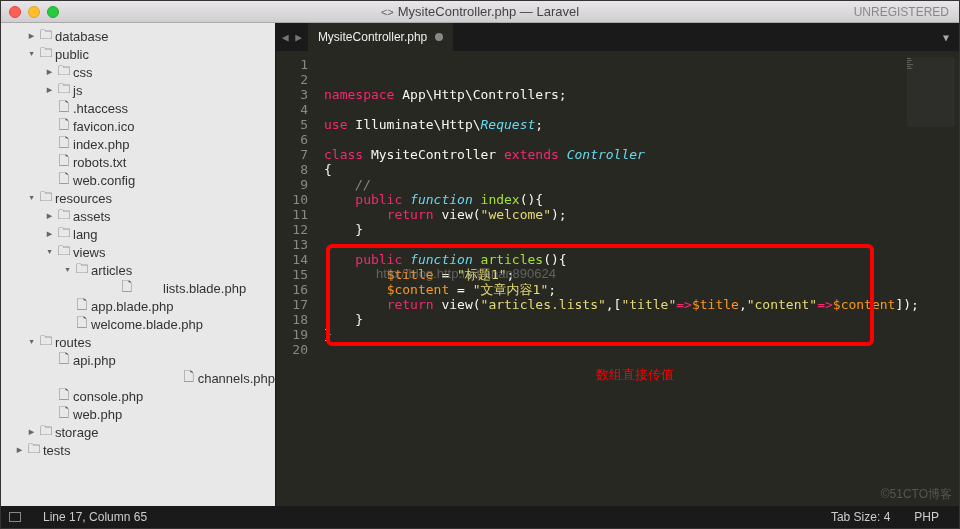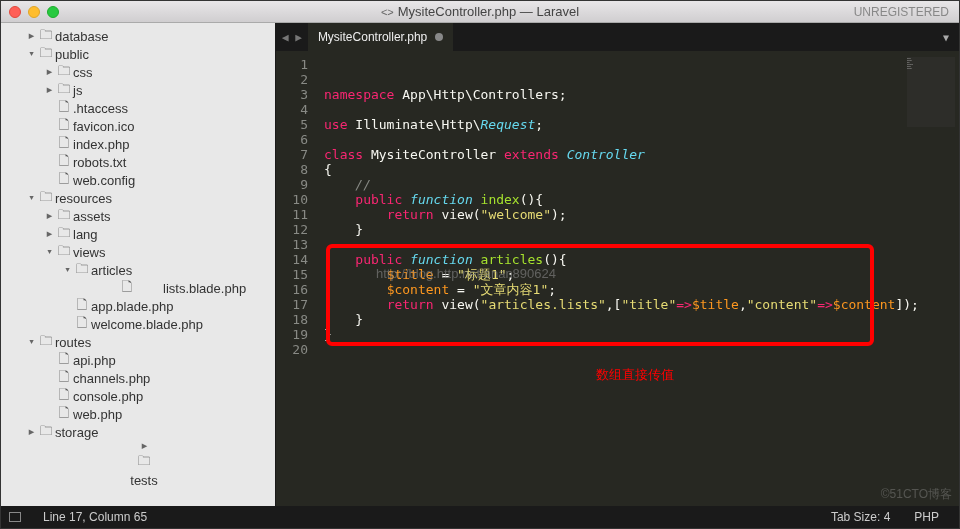--- a/index.html
+++ b/index.html
@@ -146,41 +146,41 @@
         <div class="tree-row exp folder" style="padding-left: 24px;">
           <span class="arrow"></span>
           <span class="ficon"></span>
           <span class="label">routes</span>
         </div>
         <div class="tree-row  file" style="padding-left: 42px;">
           <span class="arrow"></span>
           <span class="ficon"></span>
           <span class="label">api.php</span>
         </div>
-        <div class="tree-row  file" style="padding-left: 42px;">
+        <div class="tree-row  file" style="padding-left: 42px; justify-content: flex-end;">
           <span class="arrow"></span>
           <span class="ficon"></span>
           <span class="label">channels.php</span>
         </div>
         <div class="tree-row  file" style="padding-left: 42px;">
           <span class="arrow"></span>
           <span class="ficon"></span>
           <span class="label">console.php</span>
         </div>
         <div class="tree-row  file" style="padding-left: 42px;">
           <span class="arrow"></span>
           <span class="ficon"></span>
           <span class="label">web.php</span>
         </div>
         <div class="tree-row col folder" style="padding-left: 24px;">
           <span class="arrow"></span>
           <span class="ficon"></span>
           <span class="label">storage</span>
         </div>
-        <div class="tree-row col folder" style="padding-left: 12px; flex-direction: column;">
+        <div class="tree-row col folder" style="padding-left: 12px;">
           <span class="arrow"></span>
           <span class="ficon"></span>
           <span class="label">tests</span>
         </div>
       </div>
     <div class="editor">
       <div class="tabbar">
         <div class="navbtns">◀ ▶</div>
         <div class="tab">
           <span>MysiteController.php</span>

